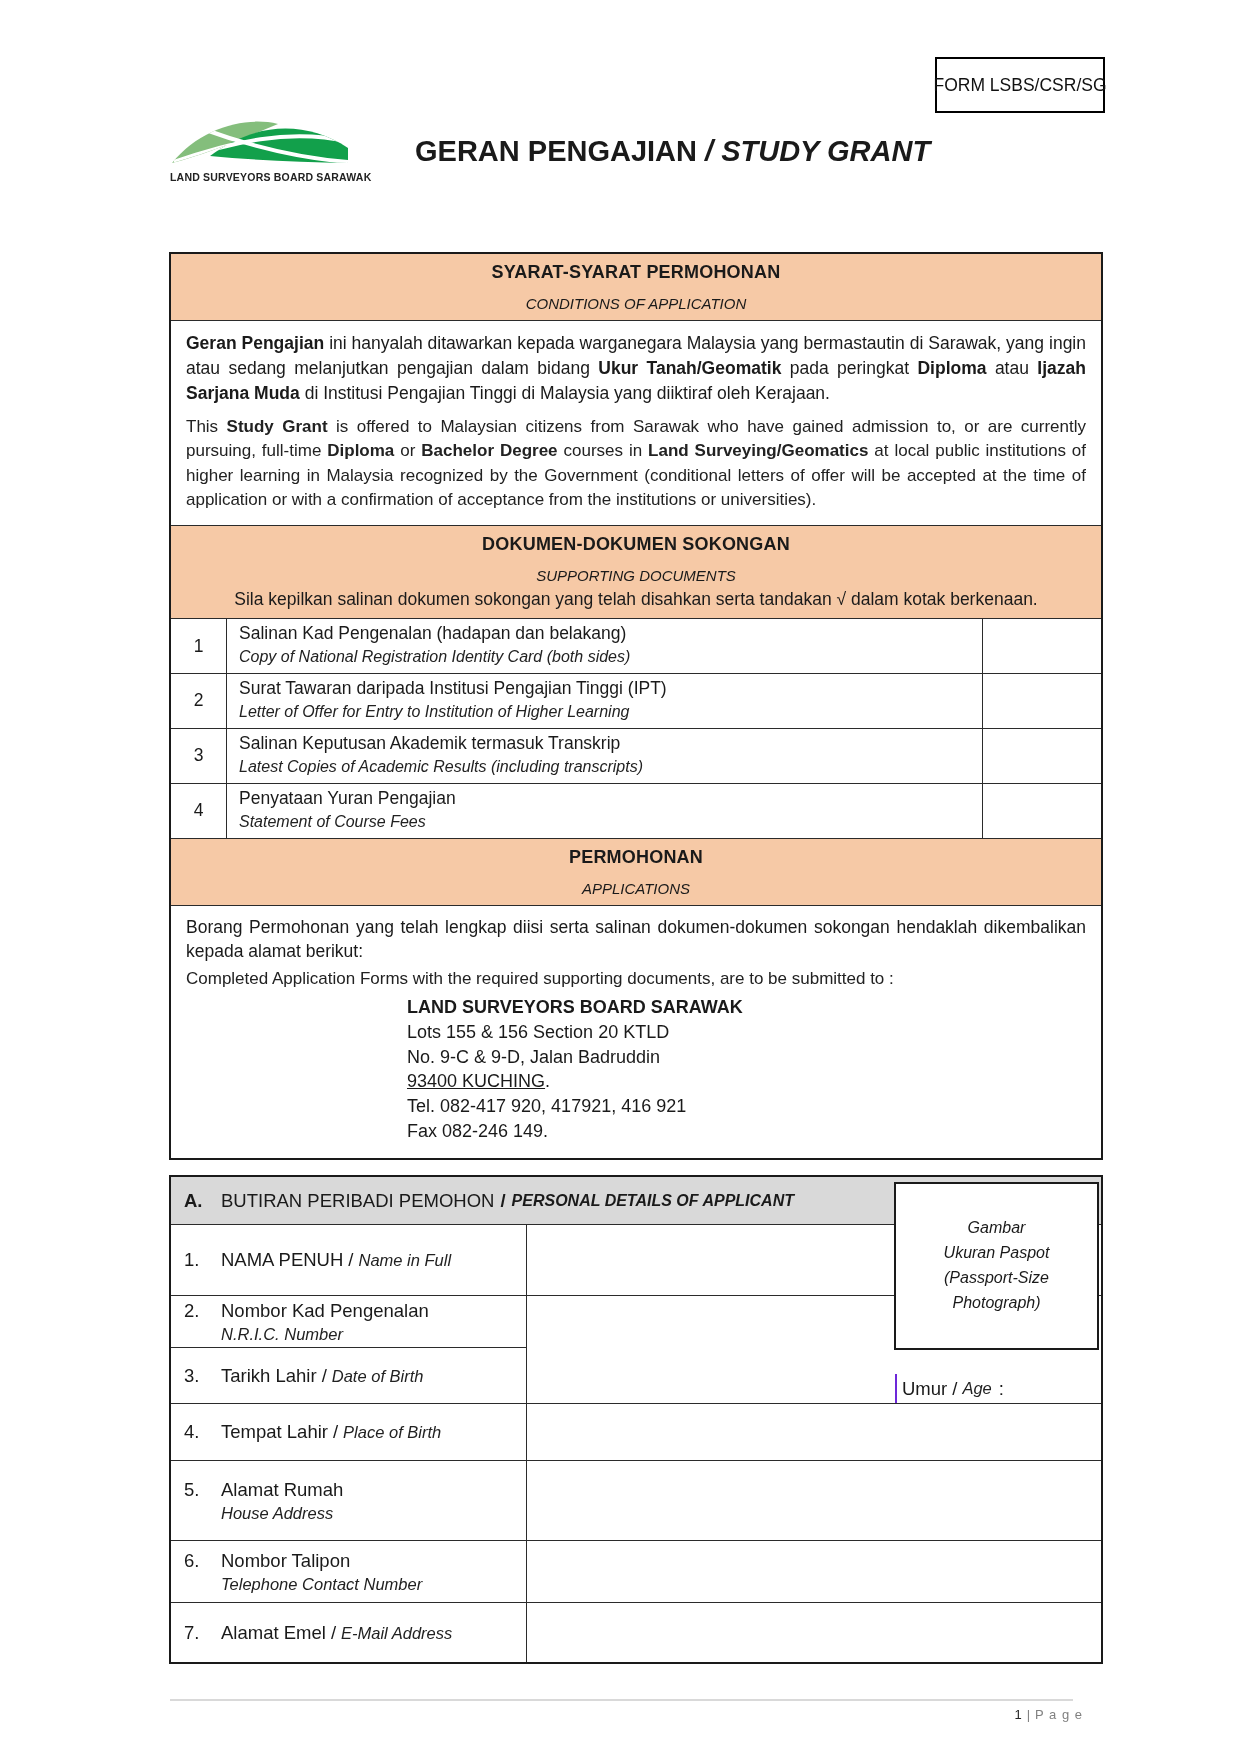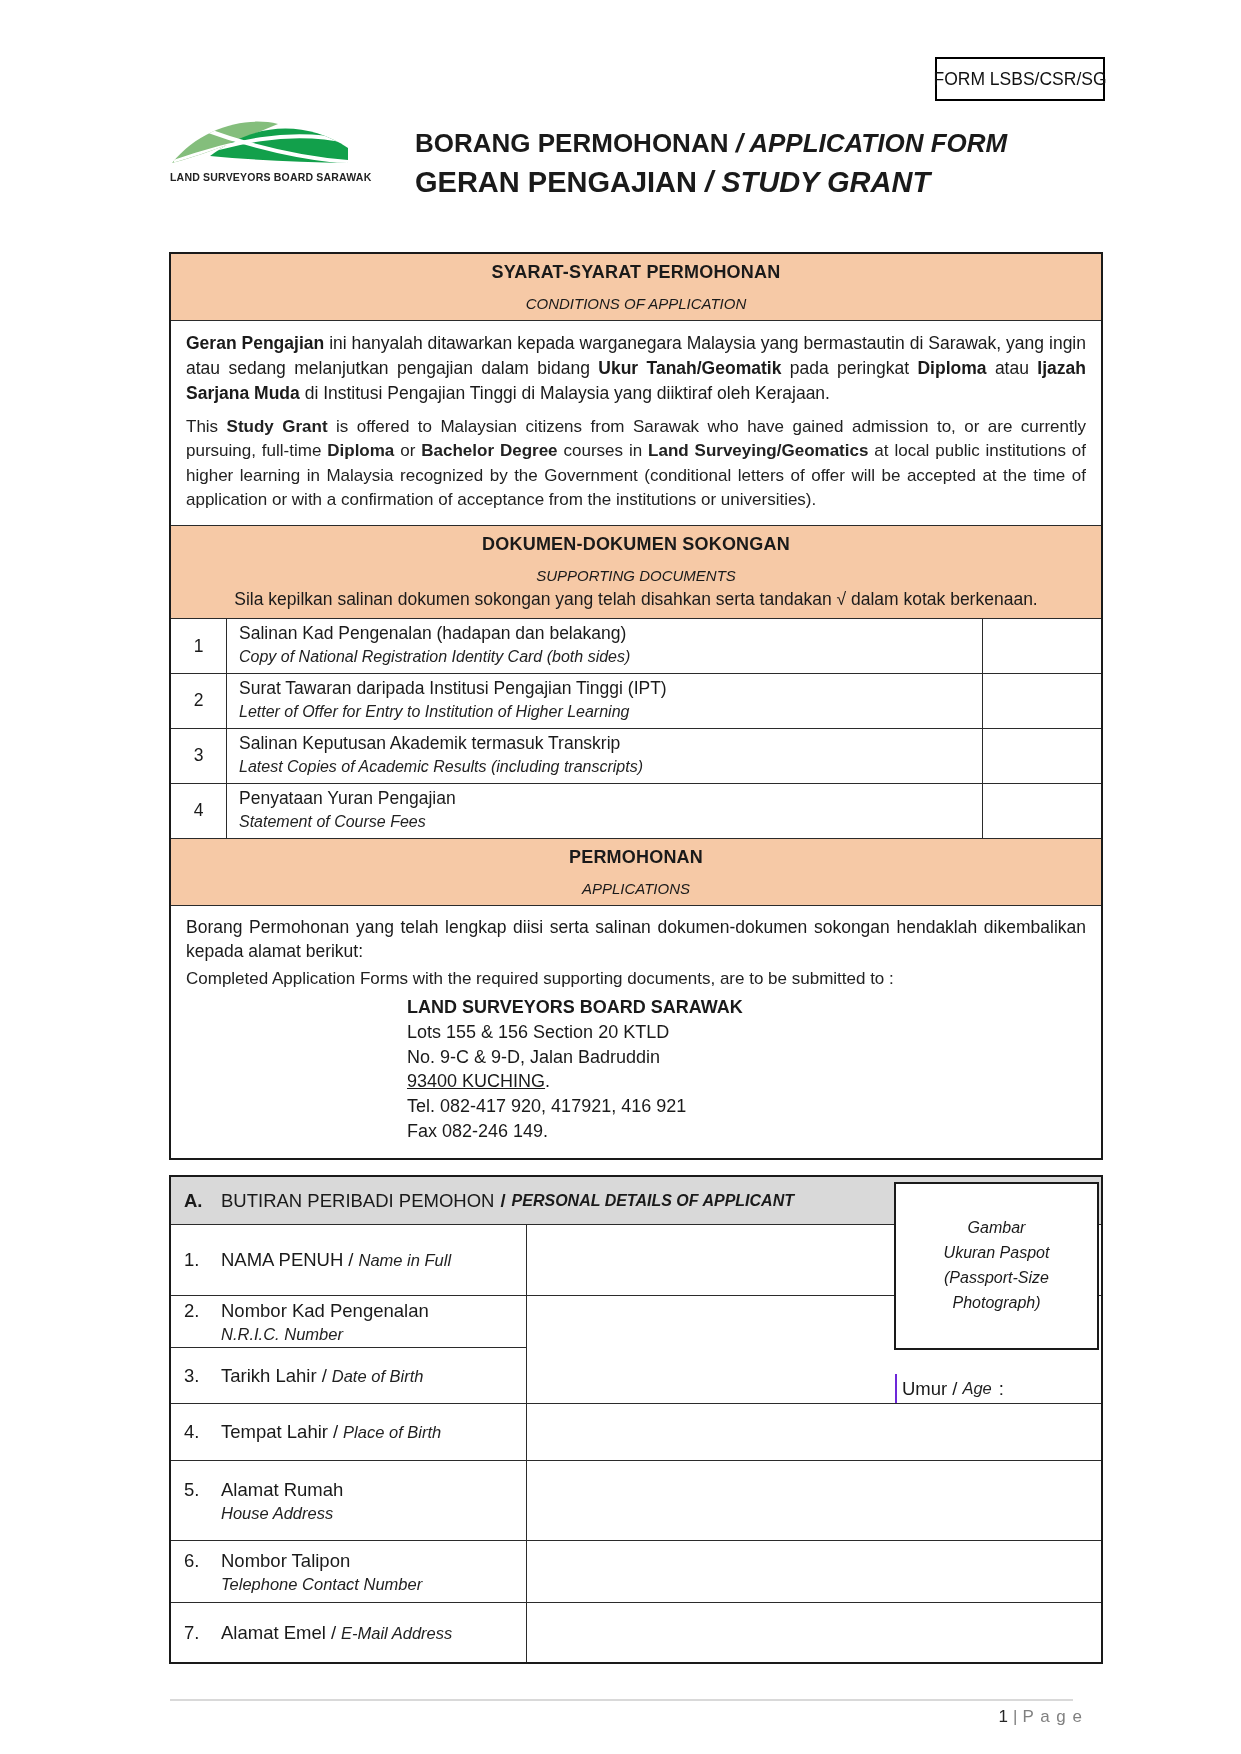--- a/index.html
+++ b/index.html
@@ -4,21 +4,21 @@
 <style>
   html,body { margin:0; padding:0; background:#e8e8e8; }
   .page {
     position:relative; width:1241px; height:1754px; margin:0 auto;
     background:#ffffff; font-family:"Liberation Sans", sans-serif; color:#1a1a1a;
     overflow:hidden;
   }
 
   
   .form-code-box {
-    position:absolute; top:57px; left:935px; width:170px; height:44px;
+    position:absolute; top:57px; left:935px; width:170px; height:56px;
     border:2px solid #000; box-sizing:border-box;
     display:flex; align-items:center; justify-content:center;
     font-size:17.5px; color:#111; white-space:nowrap;
   }
 
   
   .brand { position:absolute; top:116px; left:170px; width:190px; }
   .logo-caption { font-size:10.5px; font-weight:bold; color:#222; margin-top:1px; white-space:nowrap; letter-spacing:.2px; }
   .title-block { position:absolute; top:128px; left:415px; white-space:nowrap; }
   .title-line1 { font-size:26px; font-weight:bold; }
@@ -93,21 +93,21 @@
 
   .photo-box {
     position:absolute; top:5px; left:723px; width:205px; height:168px;
     background:#fff; border:2px solid #1a1a1a; box-sizing:border-box; z-index:5;
     display:flex; flex-direction:column; align-items:center; justify-content:center;
     font-size:16px; font-style:italic; line-height:1.55; color:#1a1a1a; text-align:center;
   }
 
   
   .footer-rule { position:absolute; top:1699px; left:170px; width:903px; height:2px; background:#D9D9D9; }
-  .footer-page { position:absolute; top:1707px; right:158px; font-size:17px; letter-spacing:1px; color:#808080; white-space:nowrap; }
+  .footer-page { position:absolute; top:1707px; right:158px; font-size:13px; letter-spacing:1px; color:#808080; white-space:nowrap; }
   .footer-num { color:#262626; margin-right:4px; }
   .footer-sep { margin-right:4px; }
 </style>
 </head>
 <body>
 
 <div class="page">
 
   <div class="form-code-box">
     <span>FORM LSBS/CSR/SG</span>
@@ -125,24 +125,20 @@
       <path d="M40 40 C85 6 135 4 178 32 L178 47 C130 46 80 44 40 40 Z" fill="#12A04B"></path>
       <g clip-path="url(#lg)">
         <path d="M4 46 C60 26 120 12 180 26" stroke="#ffffff" stroke-width="4" fill="none"></path>
         <path d="M30 12 C90 34 140 43 178 46" stroke="#ffffff" stroke-width="4" fill="none"></path>
       </g>
     </svg>
     <div class="logo-caption">LAND SURVEYORS BOARD SARAWAK</div>
   </div>
 
   <div class="title-block">
-    <div class="title-line1">
-      <span>BORANG PERMOHONAN</span>
-      <span class="title-en">/ APPLICATION FORM</span>
-    </div>
     <div class="title-line2">
       <span>GERAN PENGAJIAN</span>
       <span class="title-en">/ STUDY GRANT</span>
     </div>
   </div>
 
   <div class="main-table">
 
     <div class="band">
       <div class="band-title">SYARAT-SYARAT PERMOHONAN</div>

